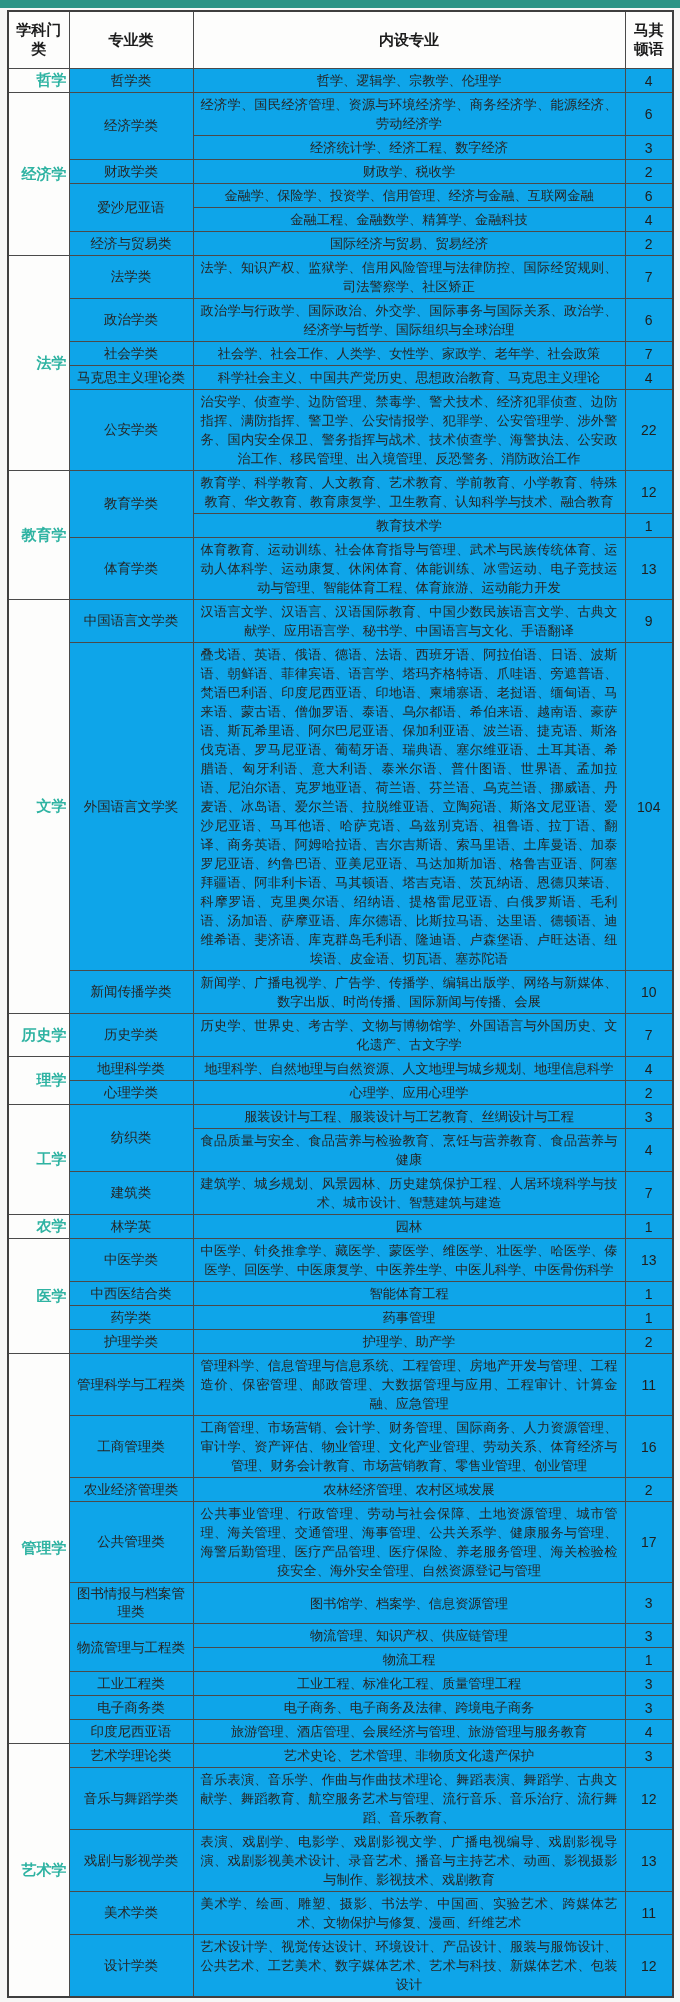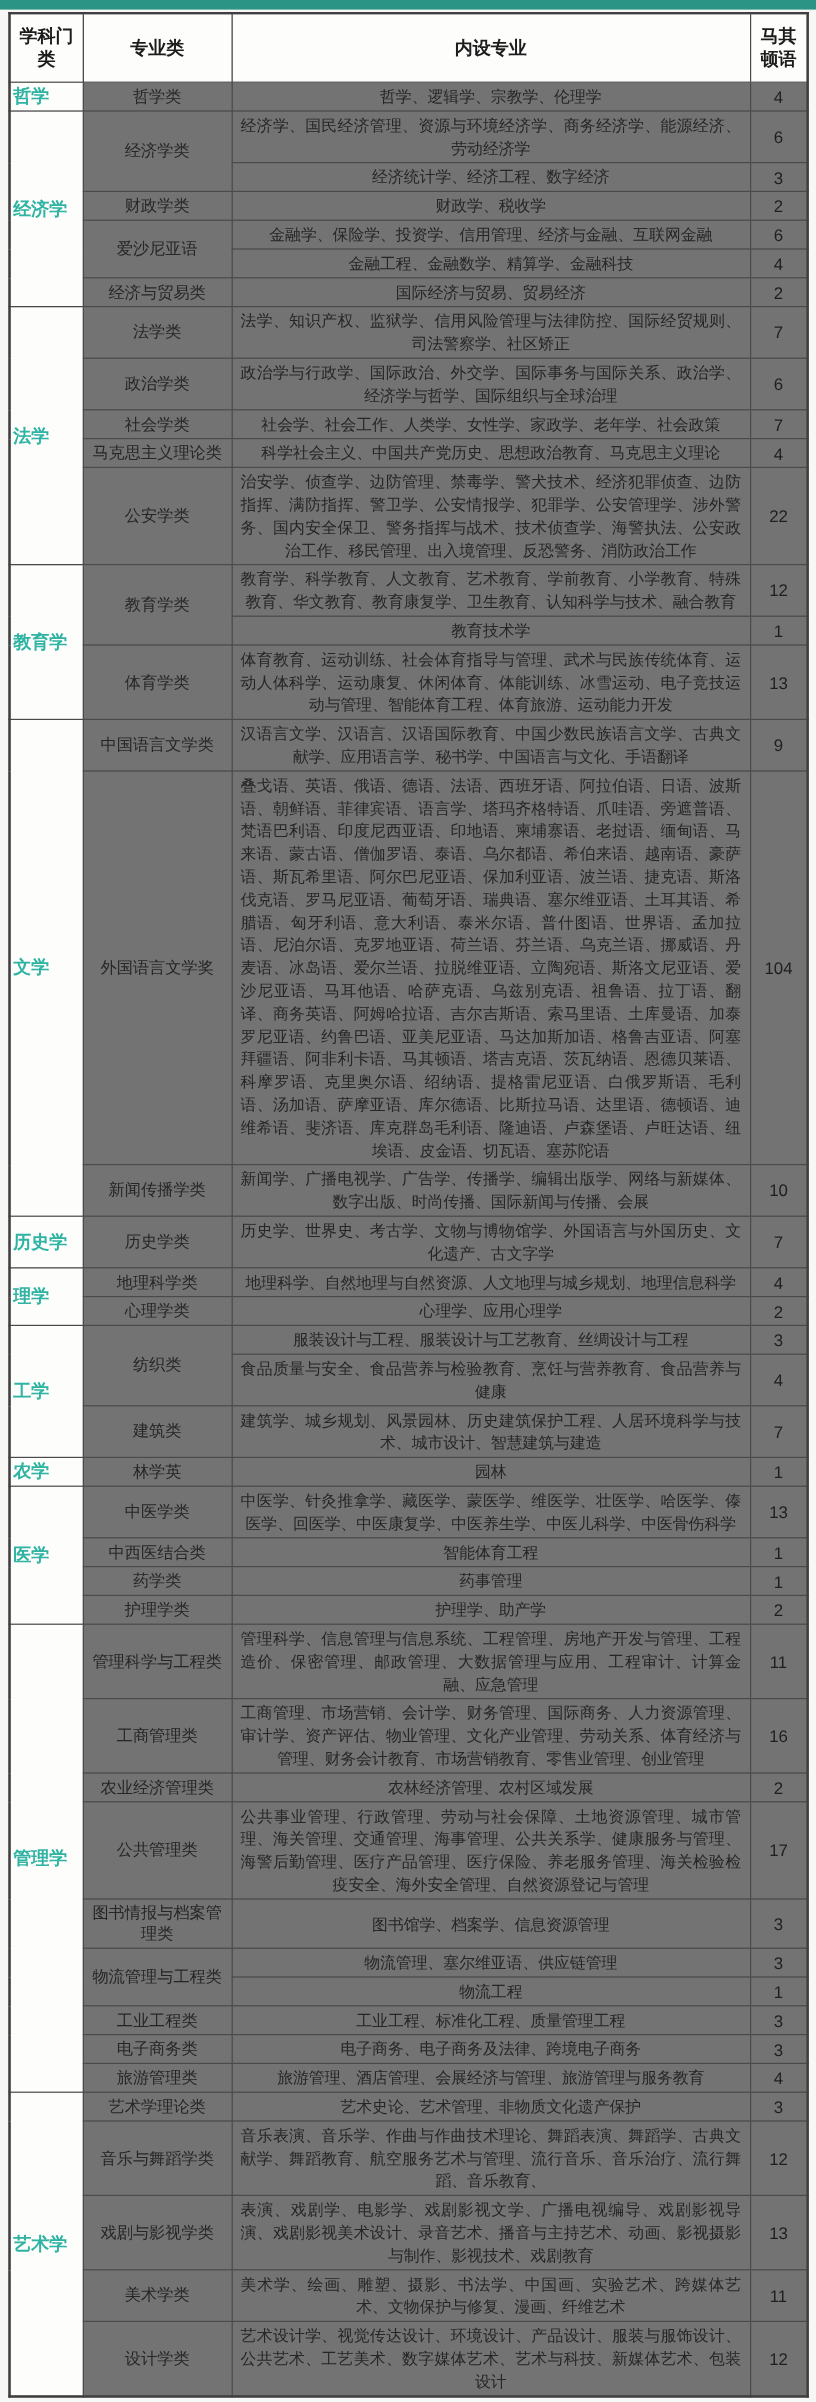--- a/index.html
+++ b/index.html
@@ -11,39 +11,39 @@
   }
   .accent-bar {
     width: 100%; height: 8px;
     background: #2b9485;
   }
   .table-wrap { padding: 2px 7px 6px 7px; }
   table.catalog {
     border-collapse: collapse;
     table-layout: fixed;
     width: 665px;
-    background: #737373;
+    background: #0ea5e9;
     border: 2px solid #3f3f3f;
   }
   table.catalog th, table.catalog td {
     border: 1px solid #4a4a4a;
   }
   th.col-head {
     font-size: 15px;
     font-weight: bold;
     color: #1c1c1c;
     padding: 9px 2px;
     text-align: center;
     background: #fdfdfc;
   }
   td.disc {
     color: #2fb3a2;
     font-weight: bold;
     font-size: 15px;
-    text-align: left;
+    text-align: right;
     padding: 2px;
     background: #fdfdfc;
   }
   td.cat {
     font-size: 13.5px;
     text-align: center;
     padding: 2px 3px;
     line-height: 18px;
     color: #262626;
   }
@@ -257,39 +257,39 @@
           <td class="majors">公共事业管理、行政管理、劳动与社会保障、土地资源管理、城市管理、海关管理、交通管理、海事管理、公共关系学、健康服务与管理、海警后勤管理、医疗产品管理、医疗保险、养老服务管理、海关检验检疫安全、海外安全管理、自然资源登记与管理</td>
           <td class="count">17</td>
         </tr>
         <tr>
           <td class="cat">图书情报与档案管理类</td>
           <td class="majors">图书馆学、档案学、信息资源管理</td>
           <td class="count">3</td>
         </tr>
         <tr>
           <td class="cat" rowspan="2">物流管理与工程类</td>
-          <td class="majors">物流管理、塞尔维亚语、供应链管理</td>
+          <td class="majors">物流管理、知识产权、供应链管理</td>
           <td class="count">3</td>
         </tr>
         <tr>
           <td class="majors">物流工程</td>
           <td class="count">1</td>
         </tr>
         <tr>
           <td class="cat">工业工程类</td>
           <td class="majors">工业工程、标准化工程、质量管理工程</td>
           <td class="count">3</td>
         </tr>
         <tr>
           <td class="cat">电子商务类</td>
           <td class="majors">电子商务、电子商务及法律、跨境电子商务</td>
           <td class="count">3</td>
         </tr>
         <tr>
-          <td class="cat">旅游管理类</td>
+          <td class="cat">印度尼西亚语</td>
           <td class="majors">旅游管理、酒店管理、会展经济与管理、旅游管理与服务教育</td>
           <td class="count">4</td>
         </tr>
         <tr>
           <td class="disc" rowspan="5">艺术学</td>
           <td class="cat">艺术学理论类</td>
           <td class="majors">艺术史论、艺术管理、非物质文化遗产保护</td>
           <td class="count">3</td>
         </tr>
         <tr>

